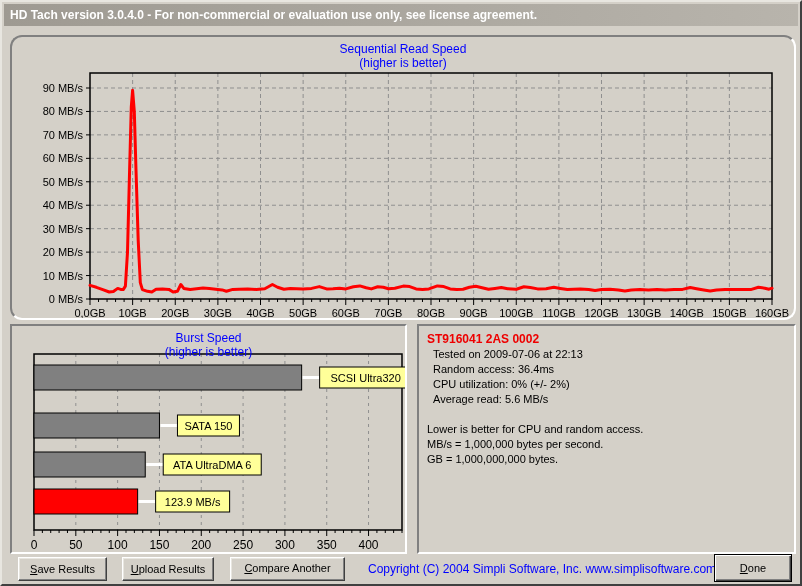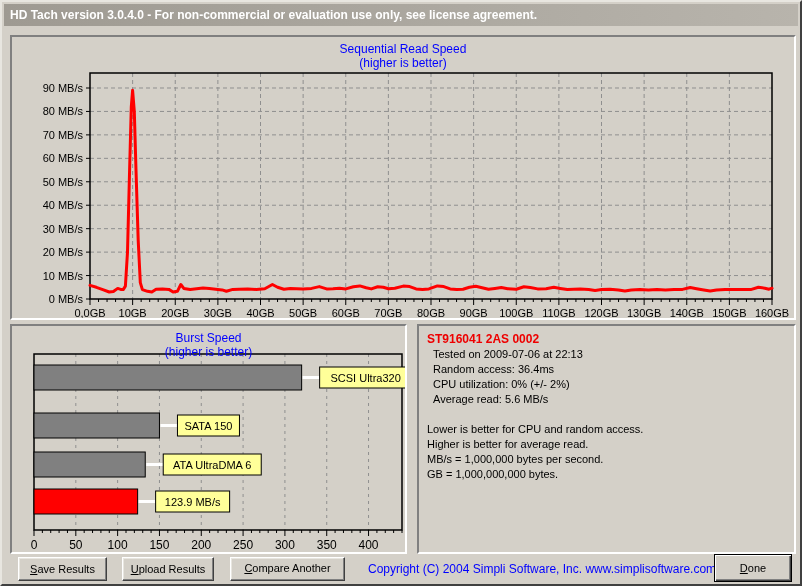--- a/index.html
+++ b/index.html
@@ -11,21 +11,21 @@
   .titlebar {
     position:absolute; left:2px; top:2px; width:794px; height:22px; box-sizing:border-box;
     background:linear-gradient(90deg,#9e9a92,#b8b4ac);
     color:#ffffff; font-weight:bold; font-size:12px; line-height:22px; padding-left:6px;
     white-space:nowrap; overflow:hidden;
   }
   .sunken {
     position:absolute; box-sizing:border-box; background:#d4d0c8;
     border:2px solid; border-color:#808080 #ffffff #ffffff #808080;
   }
-  .seq-panel   { left:8px;   top:33px;  width:786px; height:285px; }
+  .seq-panel   { left:8px;   top:33px;  width:786px; height:285px;border-radius:12px; }
   .burst-panel { left:8px;   top:322px; width:397px; height:230px; }
   .info-panel  { left:415px; top:322px; width:379px; height:230px; padding:6px 8px; font-size:11px; line-height:15px; color:#000; }
   .chart-title { position:absolute; left:0; right:0; top:5px; text-align:center; color:#0000ff; font-size:12px; line-height:14px; z-index:2; }
   .chart-svg { position:absolute; left:0; top:0; }
   .drive-name { font-weight:bold; font-size:12px; }
   .indent { margin-left:6px; }
   .spacer { height:15px; }
   .btn {
     position:absolute; height:24px; box-sizing:border-box; background:#d4d0c8;
     border:1px solid; border-color:#ffffff #404040 #404040 #ffffff;
@@ -296,21 +296,20 @@
   </div>
 
   <div class="sunken info-panel">
     <div class="drive-name" style="color: rgb(238, 0, 0);">ST916041 2AS 0002</div>
     <div class="indent">Tested on 2009-07-06 at 22:13</div>
     <div class="indent">Random access: 36.4ms</div>
     <div class="indent">CPU utilization: 0% (+/- 2%)</div>
     <div class="indent">Average read: 5.6 MB/s</div>
     <div class="spacer"></div>
     <div>Lower is better for CPU and random access.</div>
-    <div>Higher is better for average read.</div>
     <div>MB/s = 1,000,000 bytes per second.</div>
     <div>GB = 1,000,000,000 bytes.</div>
   </div>
 
   <button class="btn btn-save"><u>S</u>ave Results</button>
   <button class="btn btn-upload"><u>U</u>pload Results</button>
   <button class="btn btn-compare"><u>C</u>ompare Another Drive</button>
   <div class="copyright">Copyright (C) 2004 Simpli Software, Inc. www.simplisoftware.com</div>
   <button class="btn btn-done"><u>D</u>one</button>
 

